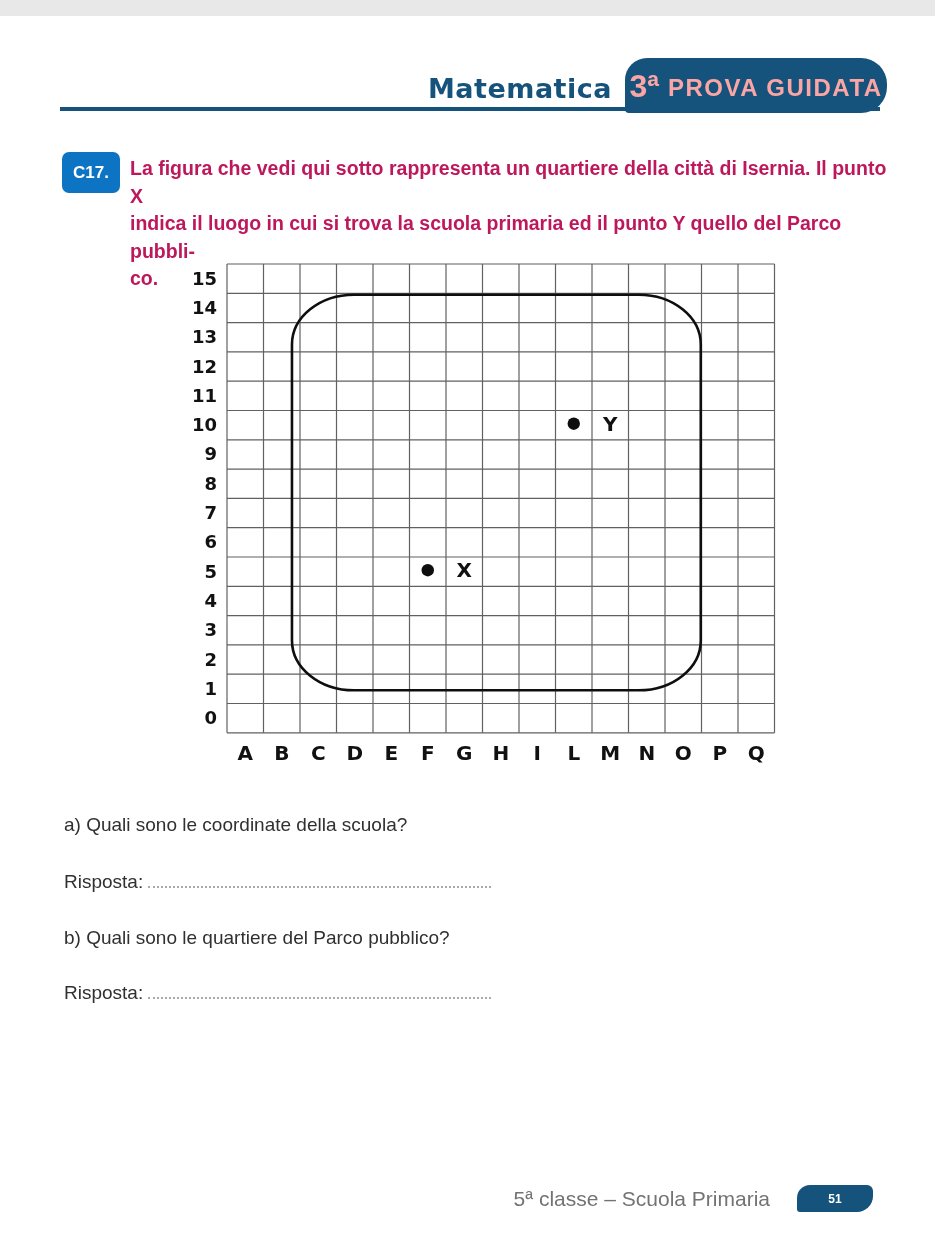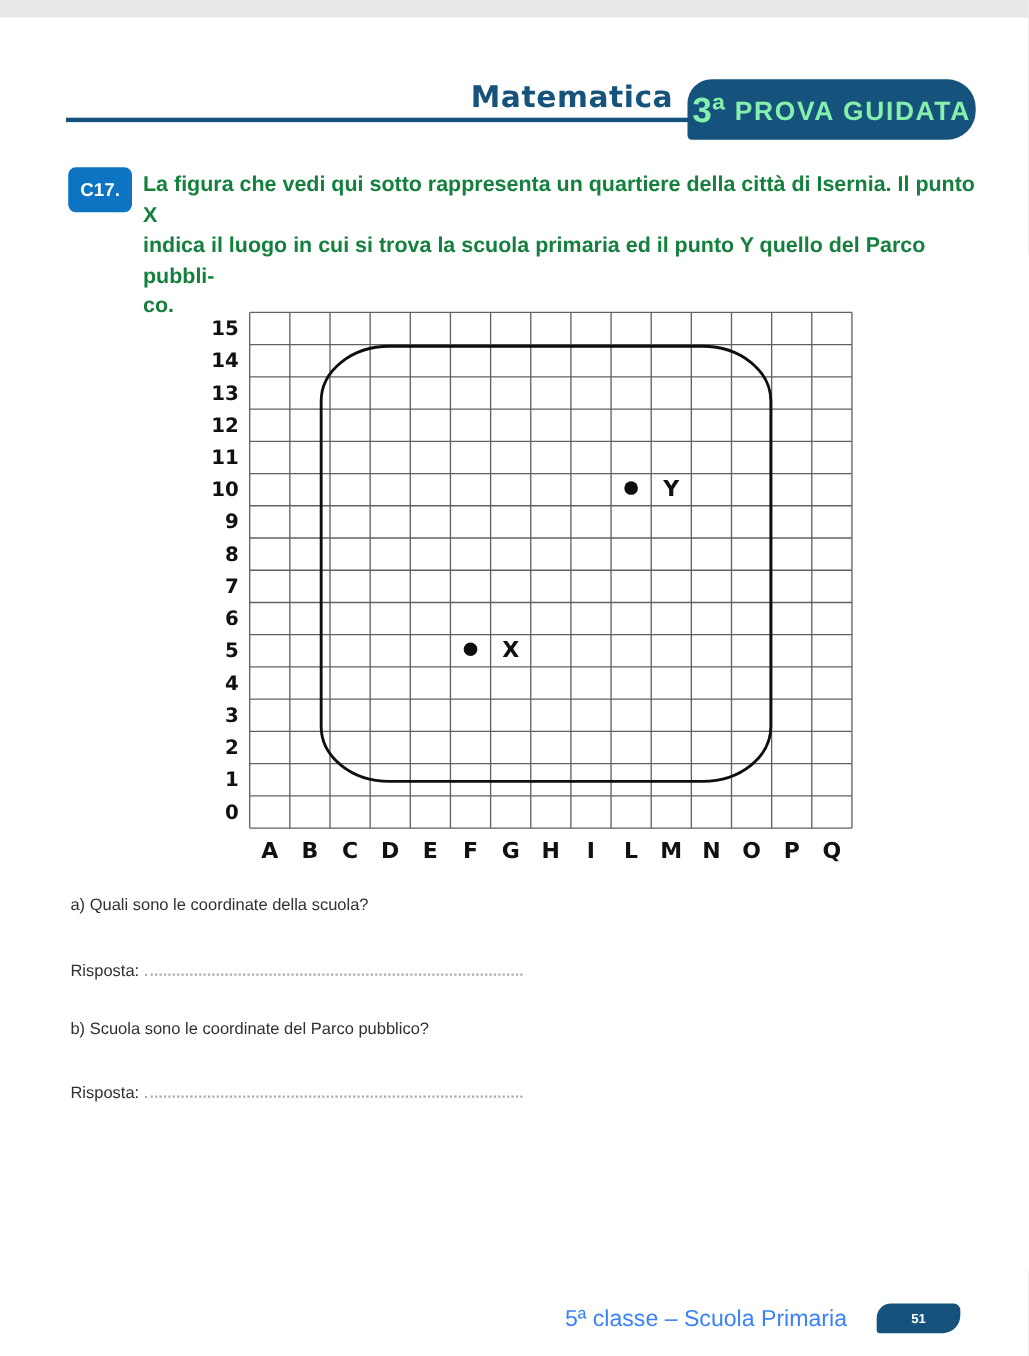--- a/index.html
+++ b/index.html
@@ -15,59 +15,59 @@
     position:absolute; left:60px; top:91px; width:820px; height:4px;
     background:#15537c;
   }
   .subject-label {
     position:absolute; left:330px; top:57px; width:282px;
     text-align:right; font-size:27px; font-weight:bold;
     color:#15537c; letter-spacing:0.5px;
     font-family:"DejaVu Sans",sans-serif;
   }
   .prova-badge {
-    position:absolute; left:625px; top:56px; width:262px; height:55px;
+    position:absolute; left:625px; top:42px; width:262px; height:55px;
     background:#15537c; border-radius:22px 26px 26px 4px;
     display:flex; align-items:center; justify-content:center;
-    color:#86efac; gap:9px;
+    color:#fca5a5; gap:9px;
   }
   .prova-badge .num { font-size:32px; font-weight:bold; line-height:1; }
   .prova-badge .lbl { font-size:24px; font-weight:bold; letter-spacing:1.5px; padding-top:4px; }
 
   
   .qid-badge {
     position:absolute; left:62px; top:136px; width:58px; height:41px;
     background:#0d74c4; border-radius:7px;
     display:flex; align-items:center; justify-content:center;
     color:#ffffff; font-size:17px; font-weight:bold;
   }
   .question-text {
     position:absolute; left:130px; top:139px; width:760px;
-    color:#15803d; font-size:19.5px; font-weight:600; line-height:27.5px;
+    color:#be185d; font-size:19.5px; font-weight:600; line-height:27.5px;
   }
 
   
-  .figure-wrap { position:absolute; left:185px; top:260px; }
+  .figure-wrap { position:absolute; left:185px; top:240px; }
   .figure-wrap svg text { font-family:"DejaVu Sans","Liberation Sans",sans-serif; }
 
   
-  .q-item { position:absolute; left:64px; color:#303030; font-size:15px; }
+  .q-item { position:absolute; left:64px; color:#303030; font-size:19px; }
   .q-a { top:798px; }
   .r-1 { top:855px; }
   .q-b { top:911px; }
   .r-2 { top:966px; }
   .dotted-line {
     display:inline-block; width:343px; height:16px; margin-left:5px;
     border-bottom:2px dotted #a6abb1; vertical-align:baseline;
   }
 
   
   .footer-text {
     position:absolute; right:165px; top:1171px; width:400px;
-    text-align:right; color:#3b82f6; font-size:21px;
+    text-align:right; color:#737373; font-size:21px;
   }
   .page-badge {
     position:absolute; right:62px; top:1169px; width:76px; height:27px;
     background:#15537c; border-radius:13px 6px 16px 3px;
     display:flex; align-items:center; justify-content:center;
     color:#ffffff; font-size:12px; font-weight:bold;
   }
 </style>
 </head>
 <body>
@@ -159,21 +159,21 @@
         <text x="279.25" y="321.185" text-anchor="middle" font-size="20" font-weight="bold" fill="#111111">X</text>
         <circle cx="388.75" cy="167.685" r="6.2" fill="#0e0e0e"></circle>
         <text x="425.25" y="174.685" text-anchor="middle" font-size="20" font-weight="bold" fill="#111111">Y</text>
       </svg>
   </div>
 
   <div class="q-item q-a">a) Quali sono le coordinate della scuola?</div>
   <div class="q-item r-1">
     <span>Risposta:</span><span class="dotted-line"></span>
   </div>
-  <div class="q-item q-b">b) Scuola sono le coordinate del Parco pubblico?</div>
+  <div class="q-item q-b">b) Quali sono le quartiere del Parco pubblico?</div>
   <div class="q-item r-2">
     <span>Risposta:</span><span class="dotted-line"></span>
   </div>
 
   <div class="footer-text">5ª classe – Scuola Primaria</div>
   <div class="page-badge">51</div>
 
 </div>
 
 </body></html>

